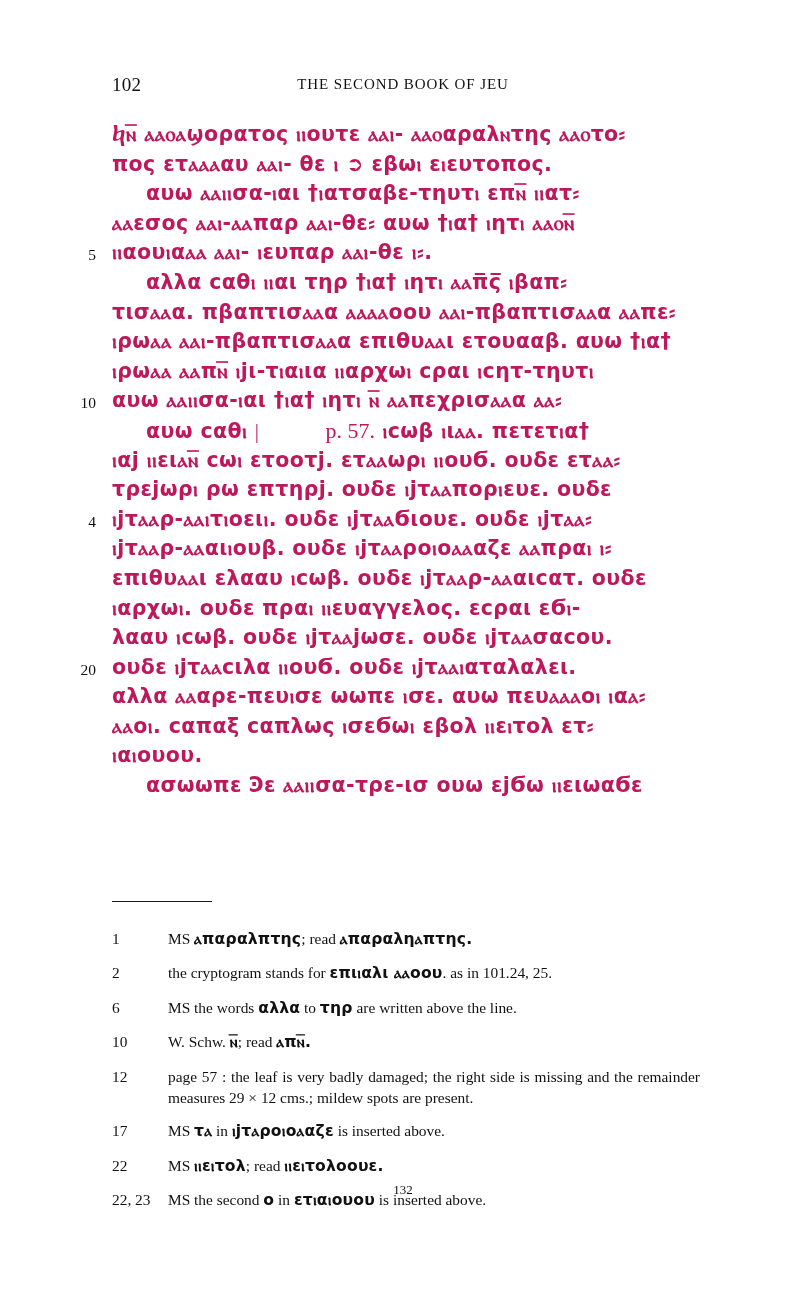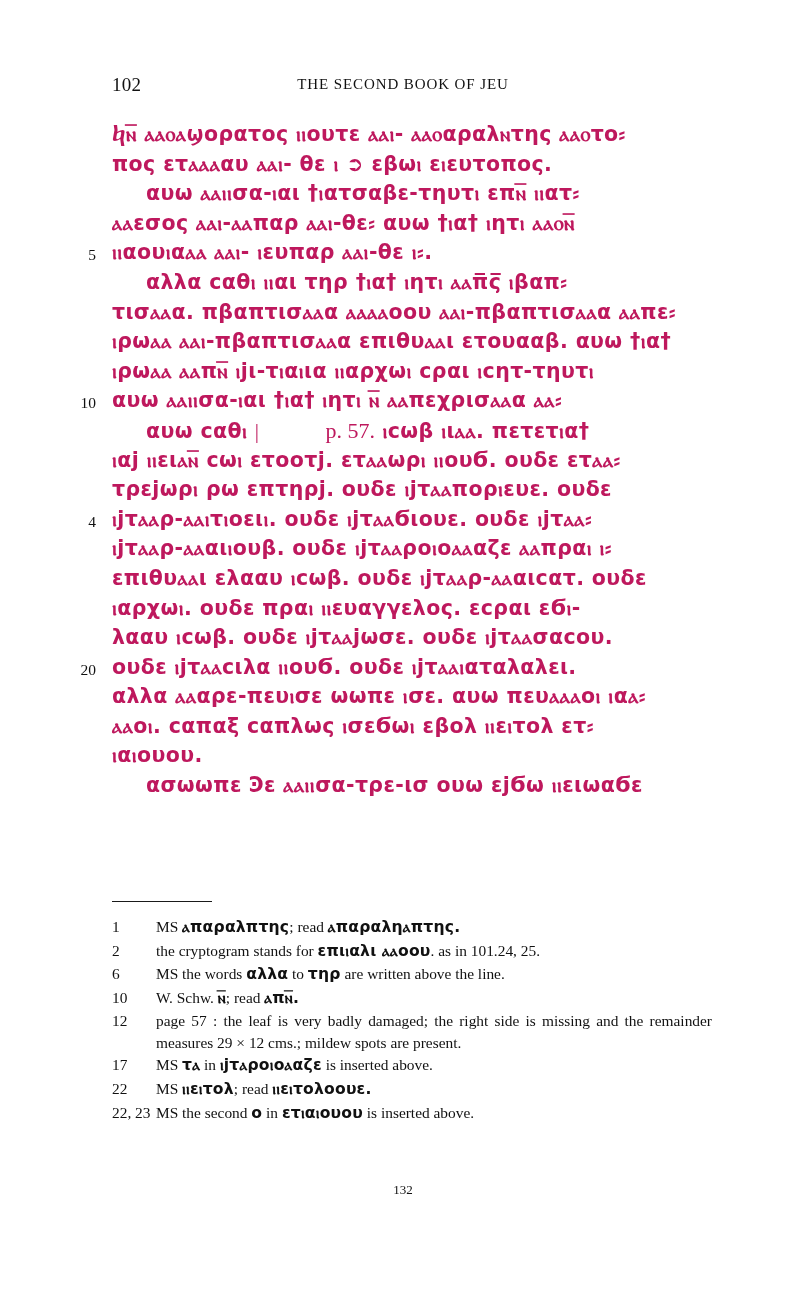--- a/index.html
+++ b/index.html
@@ -125,21 +125,21 @@
   }
   .note .nnum {
     position: absolute;
     left: 0;
     top: 0;
     width: 34px;
     text-align: left;
   }
   .note .nnum.wide { width: 40px; }
   .note p {
-    margin: 0;
+    margin: 12px;
     text-align: left;
   }
   .note p.just { text-align: justify; }
   .cop-s {
     font-family: "DejaVu Sans", "Liberation Sans", sans-serif;
     font-weight: 700;
     font-size: 15.6px;
     letter-spacing: 0.2px;
   }
 

